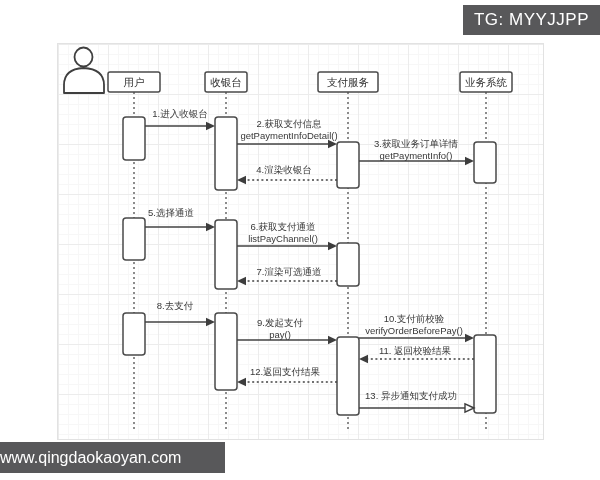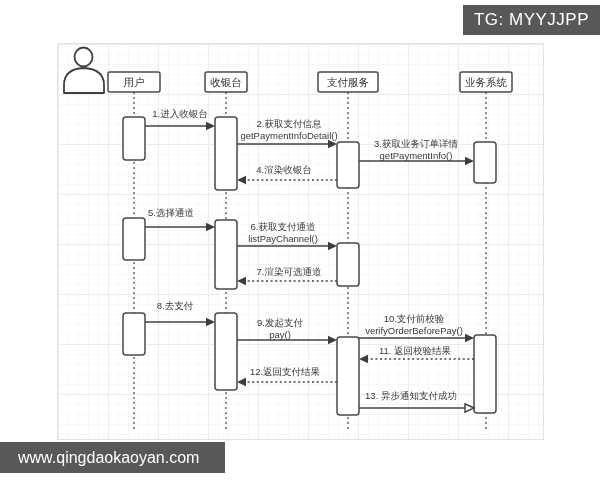--- a/index.html
+++ b/index.html
@@ -32,21 +32,21 @@
   .head.open{fill:#ffffff;stroke:#3d3d3d;stroke-width:1.4;}
   .actor-label{font:10.5px "Liberation Sans", sans-serif;fill:#303030;text-anchor:middle;}
   .msg-label{font:9.5px "Liberation Sans", sans-serif;fill:#383838;text-anchor:middle;}
 
   .badge{
     position:absolute;background:#58585a;color:#ffffff;
     font-family:"Liberation Sans", sans-serif;
     display:flex;align-items:center;box-sizing:border-box;
   }
   .badge-top{right:0;top:5px;width:137px;height:30px;font-size:17px;justify-content:center;letter-spacing:0.5px;}
-  .badge-bottom{left:0;top:442px;width:225px;height:31px;font-size:16px;padding-left:18px;justify-content:flex-start;}
+  .badge-bottom{left:0;top:442px;width:225px;height:31px;font-size:16px;justify-content:flex-start;}
 </style>
 </head>
 <body>
 
 <div class="stage">
   <div class="paper"></div>
 
   <svg class="overlay" id="diagram" xmlns="http://www.w3.org/2000/svg" viewBox="0 0 600 480">
       <line x1="134" y1="92" x2="134" y2="429" class="lifeline"></line>
       <line x1="226" y1="92" x2="226" y2="429" class="lifeline"></line>

